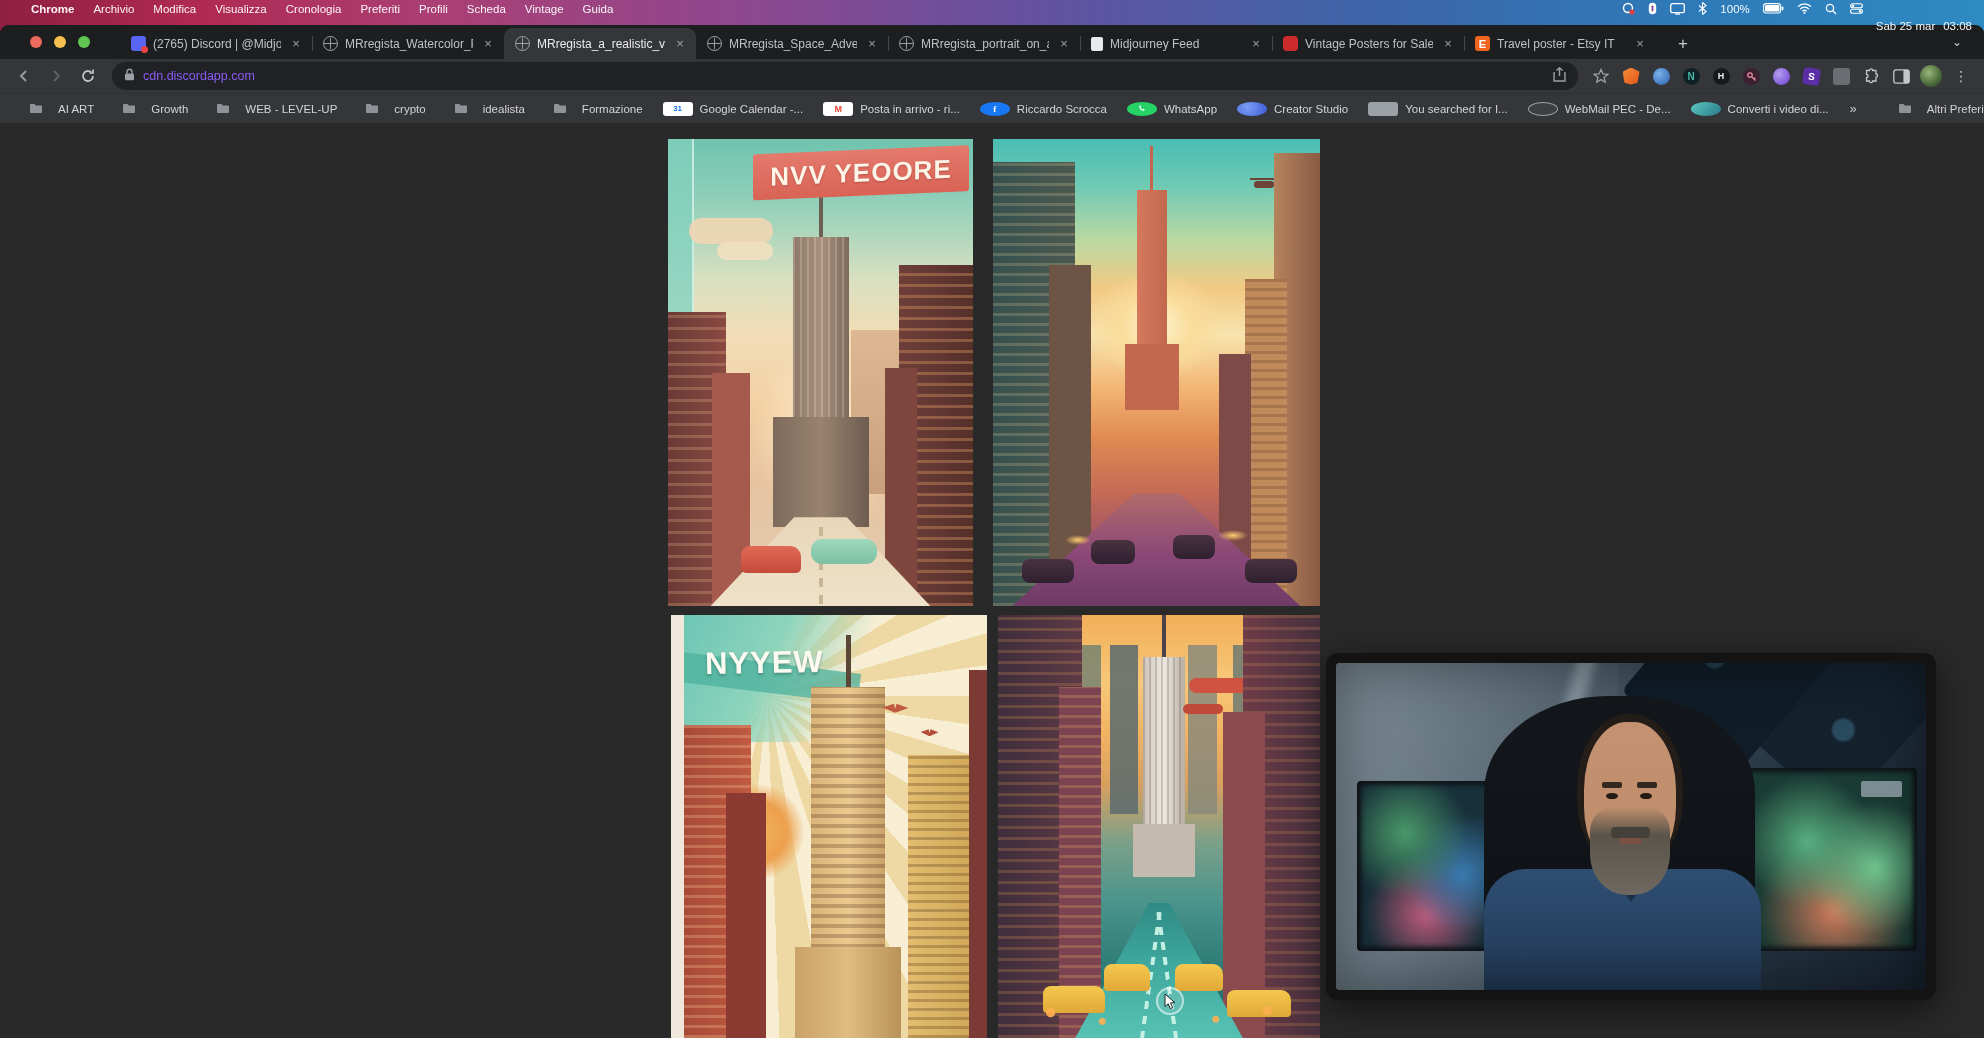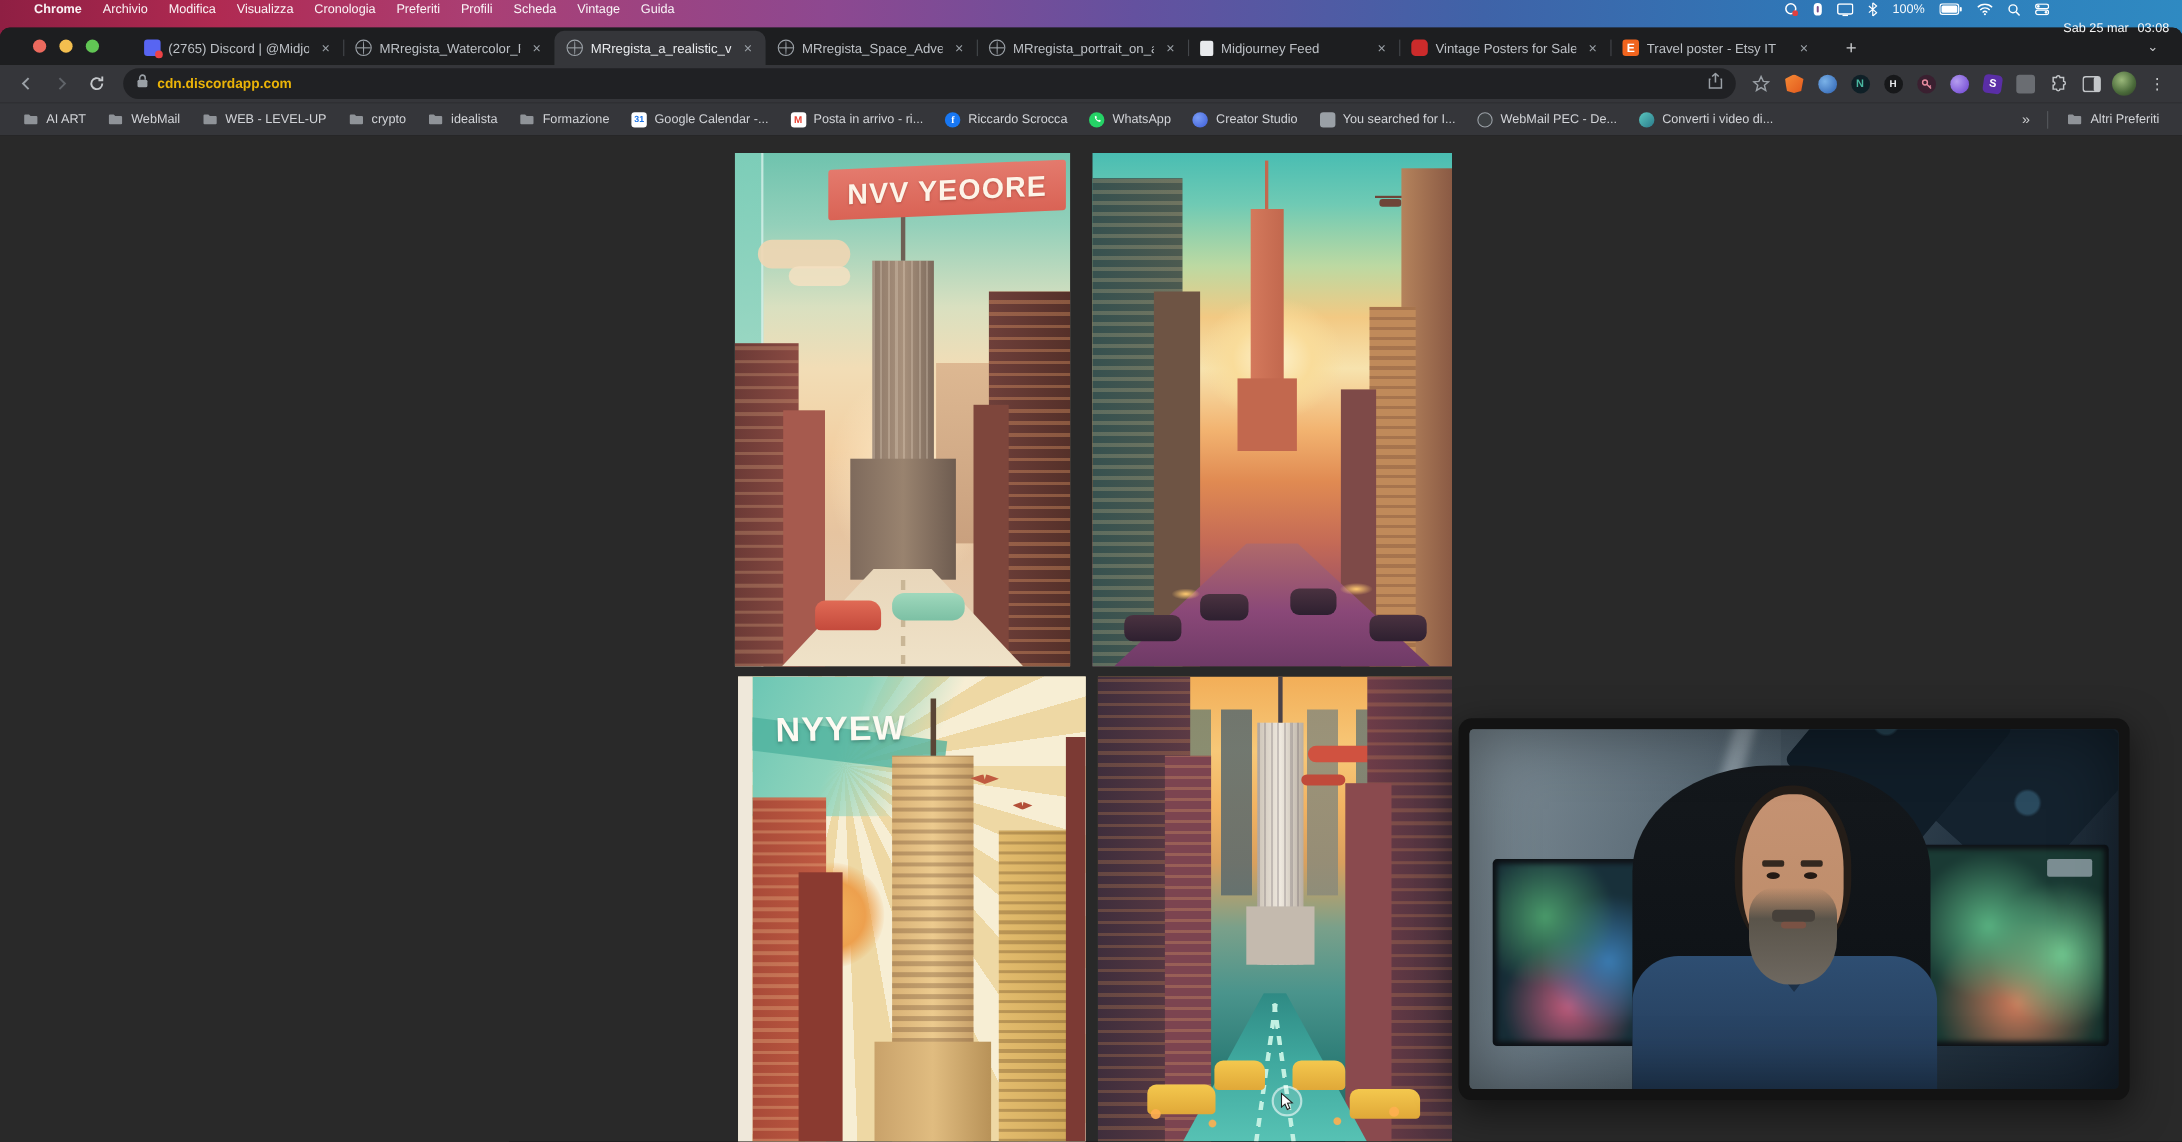--- a/index.html
+++ b/index.html
@@ -48,41 +48,41 @@
   .newtab { position:absolute; left:1672px; top:8px; width:22px; height:22px; color:#c8cacc; font-size:17px;
     text-align:center; line-height:21px; border-radius:50%; }
   .tabchevron { position:absolute; right:22px; top:10px; color:#c8cacc; font-size:12px; }
 
   
   .toolbar { height:34px; background:#35363a; display:flex; align-items:center; padding:0 10px; gap:4px; flex:0 0 auto; }
   .navbtn { width:28px; height:28px; display:flex; align-items:center; justify-content:center; border-radius:50%; flex:0 0 auto; }
   .urlfield { flex:1; height:28px; background:#202124; border-radius:14px; display:flex; align-items:center;
     padding:0 12px; gap:8px; overflow:hidden; margin:0 6px; }
   .urltext { flex:1; font-size:12.5px; white-space:nowrap; overflow:hidden; display:flex; min-width:0; }
-  .urlhost { color:#eab308; font-weight:bold; flex:0 0 auto; }
+  .urlhost { color:#8b5cf6; font-weight:normal; flex:0 0 auto; }
   .urlpath { color:#8b9096; overflow:hidden; text-overflow:clip; white-space:nowrap; }
   .extbtn { width:26px; height:26px; display:flex; align-items:center; justify-content:center; border-radius:50%; flex:0 0 auto; font-size:11px; }
   .ext-ico { width:17px; height:17px; border-radius:4px; display:flex; align-items:center; justify-content:center; color:#fff; font-size:10px; font-weight:bold; }
   .fox { background:linear-gradient(135deg,#f58a36,#e2571b); clip-path:polygon(50% 0,100% 25%,88% 90%,50% 100%,12% 90%,0 25%); }
   .blueswirl { background:radial-gradient(circle at 35% 35%,#7ab2e8,#2b5fb0); border-radius:50%; }
   .nvpn { background:#0f2027; border-radius:50%; color:#49b7a0; }
   .blackc { background:#17181a; border-radius:50%; color:#e8eaed; font-size:9px; }
   .keyc { background:#3a2030; border-radius:50%; color:#e88ba0; }
   .purpc { background:radial-gradient(circle at 35% 35%,#b59df0,#6a3fd0); border-radius:50%; }
   .purps { background:#5a2ea6; border-radius:4px; transform:rotate(8deg); }
   .grayg { background:#6a6d72; border-radius:3px; display:grid; grid-template-columns:1fr 1fr; gap:2px; padding:3px; }
   .grayg i { background:#caccd0; border-radius:1px; }
   .avatar { width:22px; height:22px; border-radius:50%; background:radial-gradient(circle at 40% 35%,#9ab87a,#4a6a3a 60%,#2e3a26); }
   .dots { color:#c8cacc; font-size:14px; letter-spacing:0; }
 
   
   .bookmarks { height:30px; background:#35363a; display:flex; align-items:center; padding:0 12px; gap:2px;
     font-size:11.5px; color:#d2d4d8; flex:0 0 auto; border-top:1px solid #2f3034; }
   .bm { display:flex; align-items:center; gap:7px; padding:4px 9px; border-radius:6px; white-space:nowrap; }
-  .bmico { width:14px; height:14px; flex:0 0 auto; border-radius:3px; display:flex; align-items:center; justify-content:center; color:#fff; font-size:9px; font-weight:bold; }
+  .bmico { width:30px; height:14px; flex:0 0 auto; border-radius:3px; display:flex; align-items:center; justify-content:center; color:#fff; font-size:9px; font-weight:bold; }
   .bm-spacer { flex:1; }
   .bm-overflow { padding:4px 8px; color:#c8cacc; font-size:13px; }
   .bm-divider { width:1px; height:16px; background:#55585c; margin:0 6px; }
   .ico-gcal { background:#fff; color:#1a73e8; border-radius:3px; font-size:8px; }
   .ico-gmail { background:#fff; border-radius:3px; color:#ea4335; font-size:9px; }
   .ico-fb { background:#1877f2; border-radius:50%; font-family:"Liberation Serif",serif; }
   .ico-wa { background:#25d366; border-radius:50%; }
   .ico-cs { background:radial-gradient(circle at 35% 35%,#7a9df5,#3b5bd6); border-radius:50%; }
   .ico-gray { background:#9aa0a6; border-radius:3px; }
   .ico-dark { background:#3c4043; border-radius:50%; border:1px solid #9aa0a6; }
@@ -462,21 +462,21 @@
             </svg>
           </span>
           <span>AI ART</span>
         </span>
       <span class="bm">
           <span class="bmico">
             <svg width="14" height="11" viewBox="0 0 14 11">
               <path d="M1 2 a1 1 0 0 1 1-1 H5.4 L6.8 2.4 H12 a1 1 0 0 1 1 1 V9 a1 1 0 0 1 -1 1 H2 a1 1 0 0 1 -1 -1 Z" fill="#8f9398"></path>
             </svg>
           </span>
-          <span>WebMail</span>
+          <span>Growth</span>
         </span>
       <span class="bm">
           <span class="bmico">
             <svg width="14" height="11" viewBox="0 0 14 11">
               <path d="M1 2 a1 1 0 0 1 1-1 H5.4 L6.8 2.4 H12 a1 1 0 0 1 1 1 V9 a1 1 0 0 1 -1 1 H2 a1 1 0 0 1 -1 -1 Z" fill="#8f9398"></path>
             </svg>
           </span>
           <span>WEB - LEVEL-UP</span>
         </span>
       <span class="bm">

